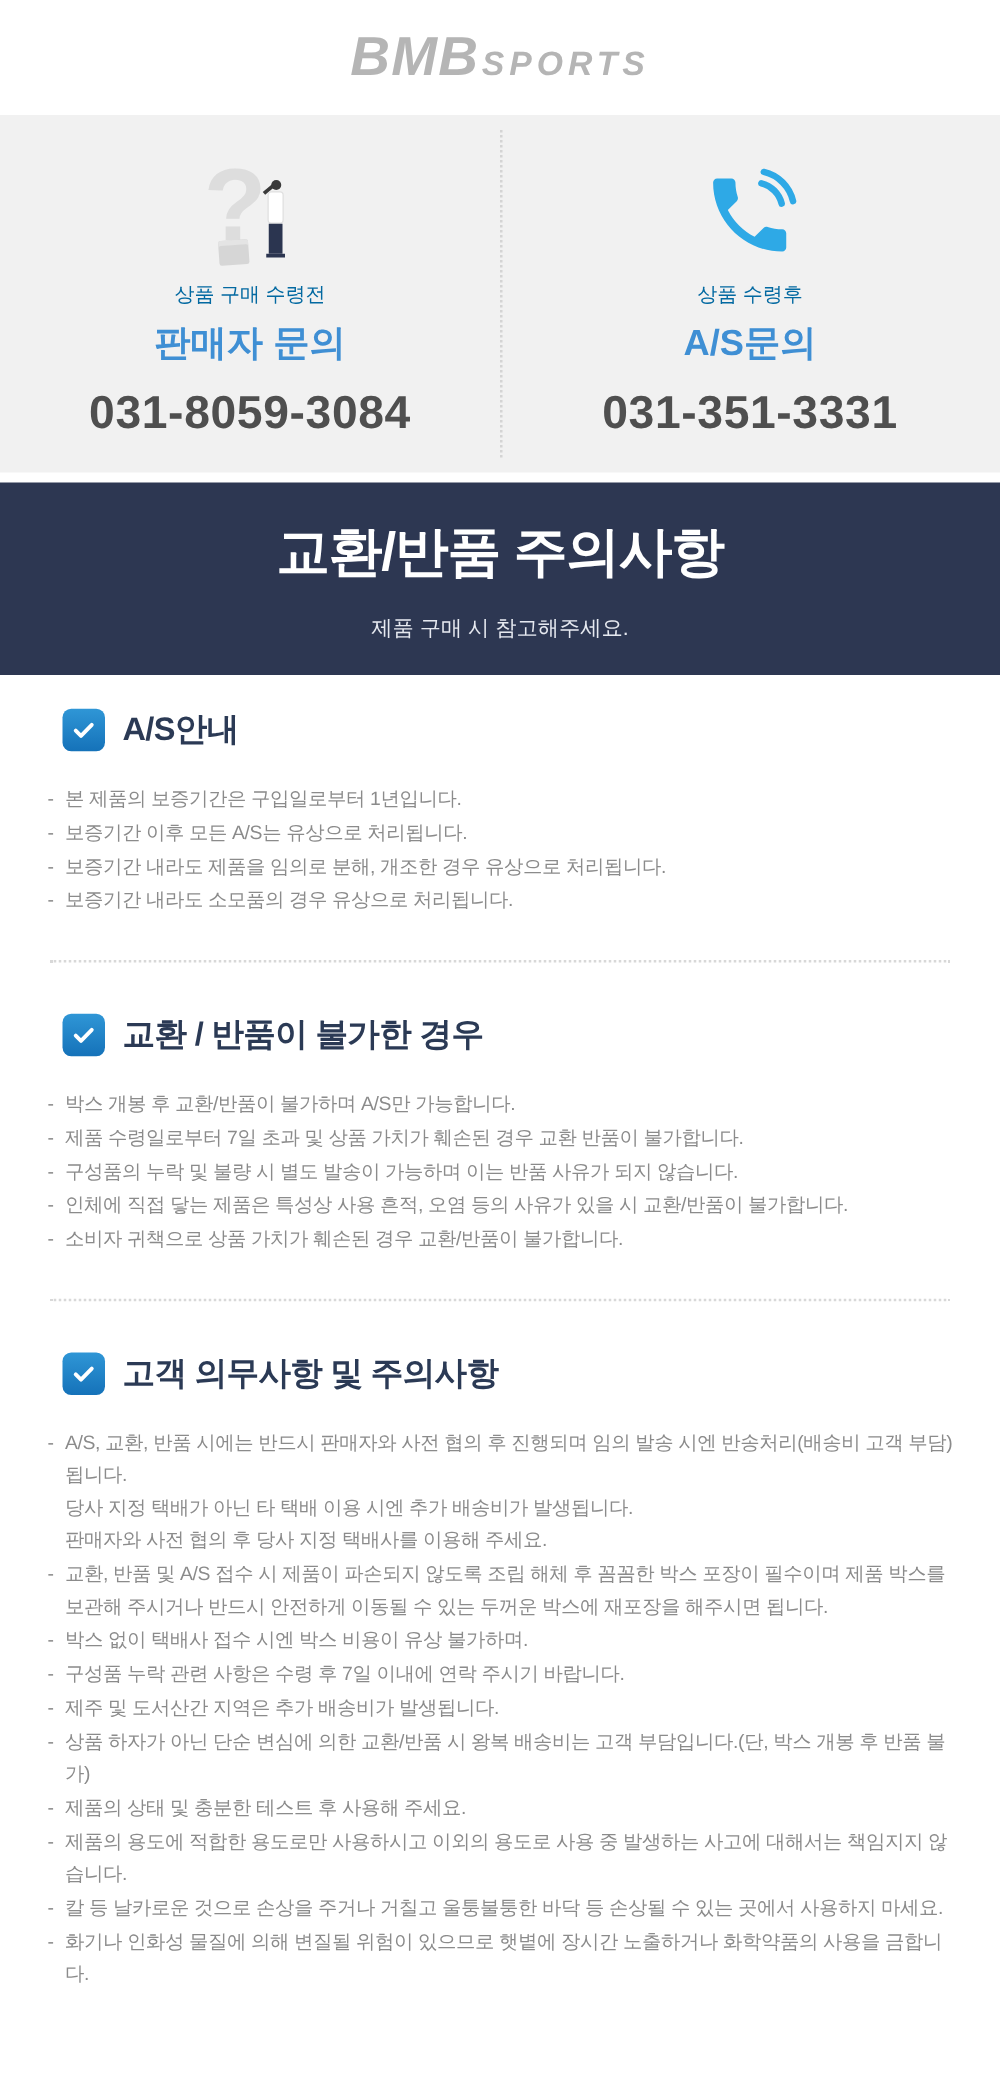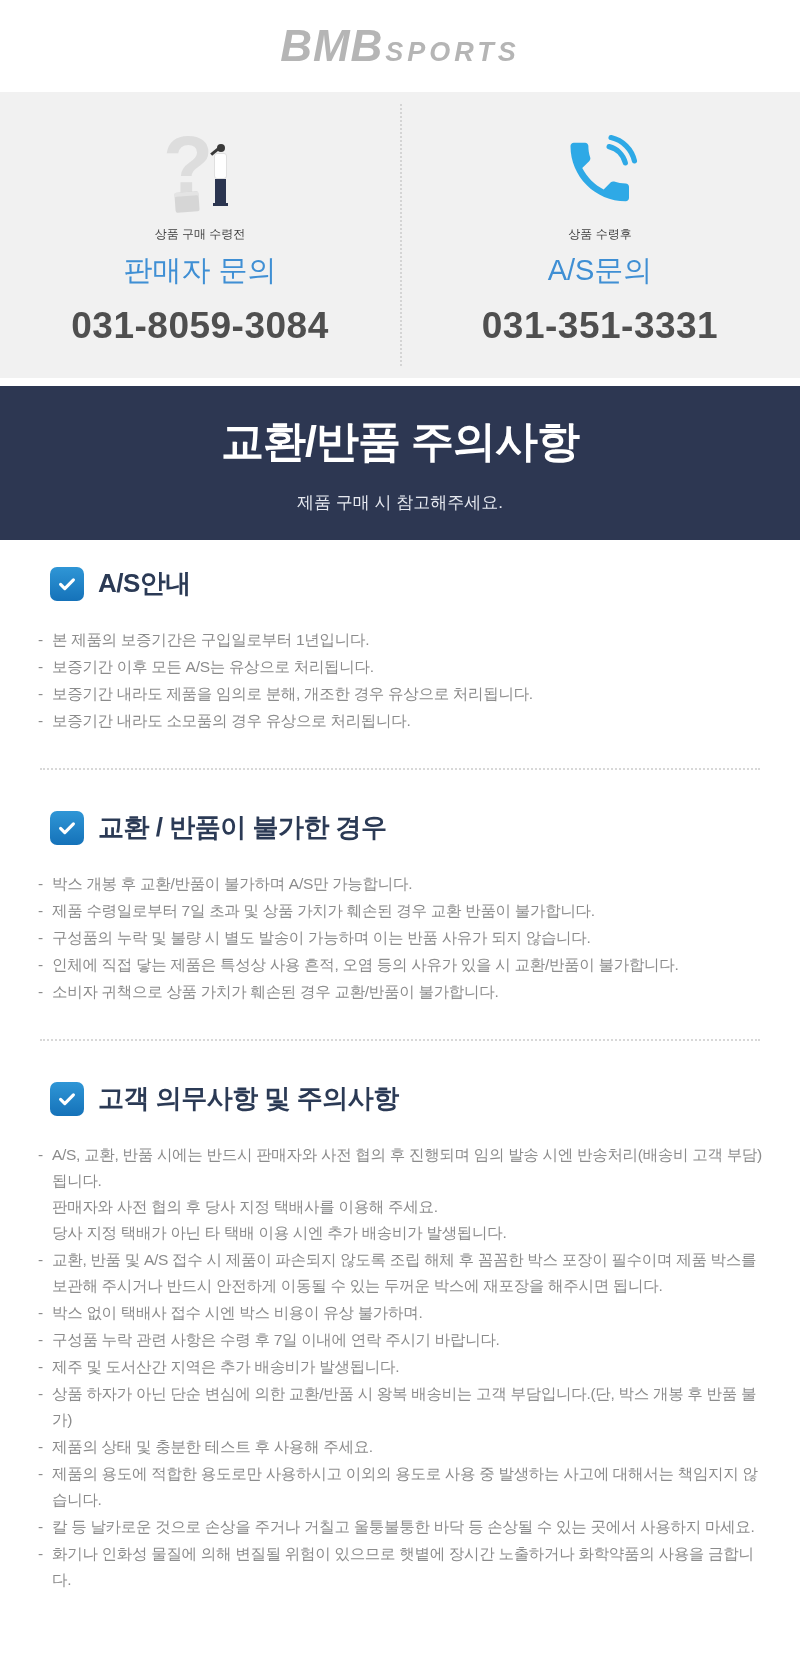--- a/index.html
+++ b/index.html
@@ -10,22 +10,22 @@
   .logo-bar { height:92px; display:flex; align-items:center; justify-content:center; background:#fff; }
   .logo { display:flex; align-items:baseline; font-style:italic; font-weight:bold; color:#b5b5b5; letter-spacing:1px; }
   .logo .bmb { font-size:44px; line-height:1; }
   .logo .sports { font-size:27px; letter-spacing:4px; margin-left:2px; }
 
   
   .contact { position:relative; height:286px; background:#f1f1f1; display:flex; }
   .contact-col { flex:1; display:flex; flex-direction:column; align-items:center; padding-top:32px; }
   .contact-divider { position:absolute; left:50%; top:12px; bottom:12px; width:0; border-left:2px dotted #d4d4d4; }
   .contact-icon-box { height:96px; display:flex; align-items:center; justify-content:center; position:relative; }
-  .contact-label { font-size:12px; color:#404040; margin-top:6px; }
-  .contact-title { font-size:29px; font-weight:normal; color:#3f8fd4; margin-top:8px; }
+  .contact-label { font-size:16px; color:#0369a1; margin-top:6px; }
+  .contact-title { font-size:29px; font-weight:bold; color:#3f8fd4; margin-top:8px; }
   .contact-phone { font-size:37px; font-weight:bold; color:#4f4f4f; margin-top:14px; letter-spacing:0.5px; }
 
   
   .q-icon { position:relative; width:110px; height:96px; }
   .q-mark { position:absolute; left:18px; top:-6px; font-size:82px; font-weight:bold; color:#dddddd; font-family:"Liberation Sans",sans-serif; }
   .q-cube { position:absolute; left:30px; top:68px; width:24px; height:20px; background:#d6d6d6; box-shadow:inset 0 4px 0 #e4e4e4; border-radius:2px; transform:rotate(-4deg); }
   .person { position:absolute; left:68px; top:20px; width:16px; height:66px; }
   .person .head { position:absolute; top:0; left:4px; width:8px; height:8px; border-radius:50%; background:#3a3a3a; }
   .person .body { position:absolute; top:9px; left:1px; width:13px; height:26px; background:#ffffff; border:1px solid #e0e0e0; border-radius:3px; }
   .person .arm { position:absolute; top:6px; left:-3px; width:10px; height:3px; background:#3a3a3a; transform:rotate(-40deg); }
@@ -201,24 +201,24 @@
       </span>
       <span class="section-title">고객 의무사항 및 주의사항</span>
     </div>
     <div class="policy-list">
         <div class="policy-item">
           <div class="policy-line first">
             <span class="dash">-</span>
             <span>A/S, 교환, 반품 시에는 반드시 판매자와 사전 협의 후 진행되며 임의 발송 시엔 반송처리(배송비 고객 부담) 됩니다.</span>
           </div>
           <div class="policy-line cont">
+            <span>당사 지정 택배가 아닌 타 택배 이용 시엔 추가 배송비가 발생됩니다.</span>
+          </div>
+          <div class="policy-line cont">
             <span>판매자와 사전 협의 후 당사 지정 택배사를 이용해 주세요.</span>
-          </div>
-          <div class="policy-line cont">
-            <span>당사 지정 택배가 아닌 타 택배 이용 시엔 추가 배송비가 발생됩니다.</span>
           </div>
         </div>
         <div class="policy-item">
           <div class="policy-line first">
             <span class="dash">-</span>
             <span>교환, 반품 및 A/S 접수 시 제품이 파손되지 않도록 조립 해체 후 꼼꼼한 박스 포장이 필수이며 제품 박스를</span>
           </div>
           <div class="policy-line cont">
             <span>보관해 주시거나  반드시 안전하게 이동될 수 있는 두꺼운 박스에 재포장을 해주시면 됩니다.</span>
           </div>

